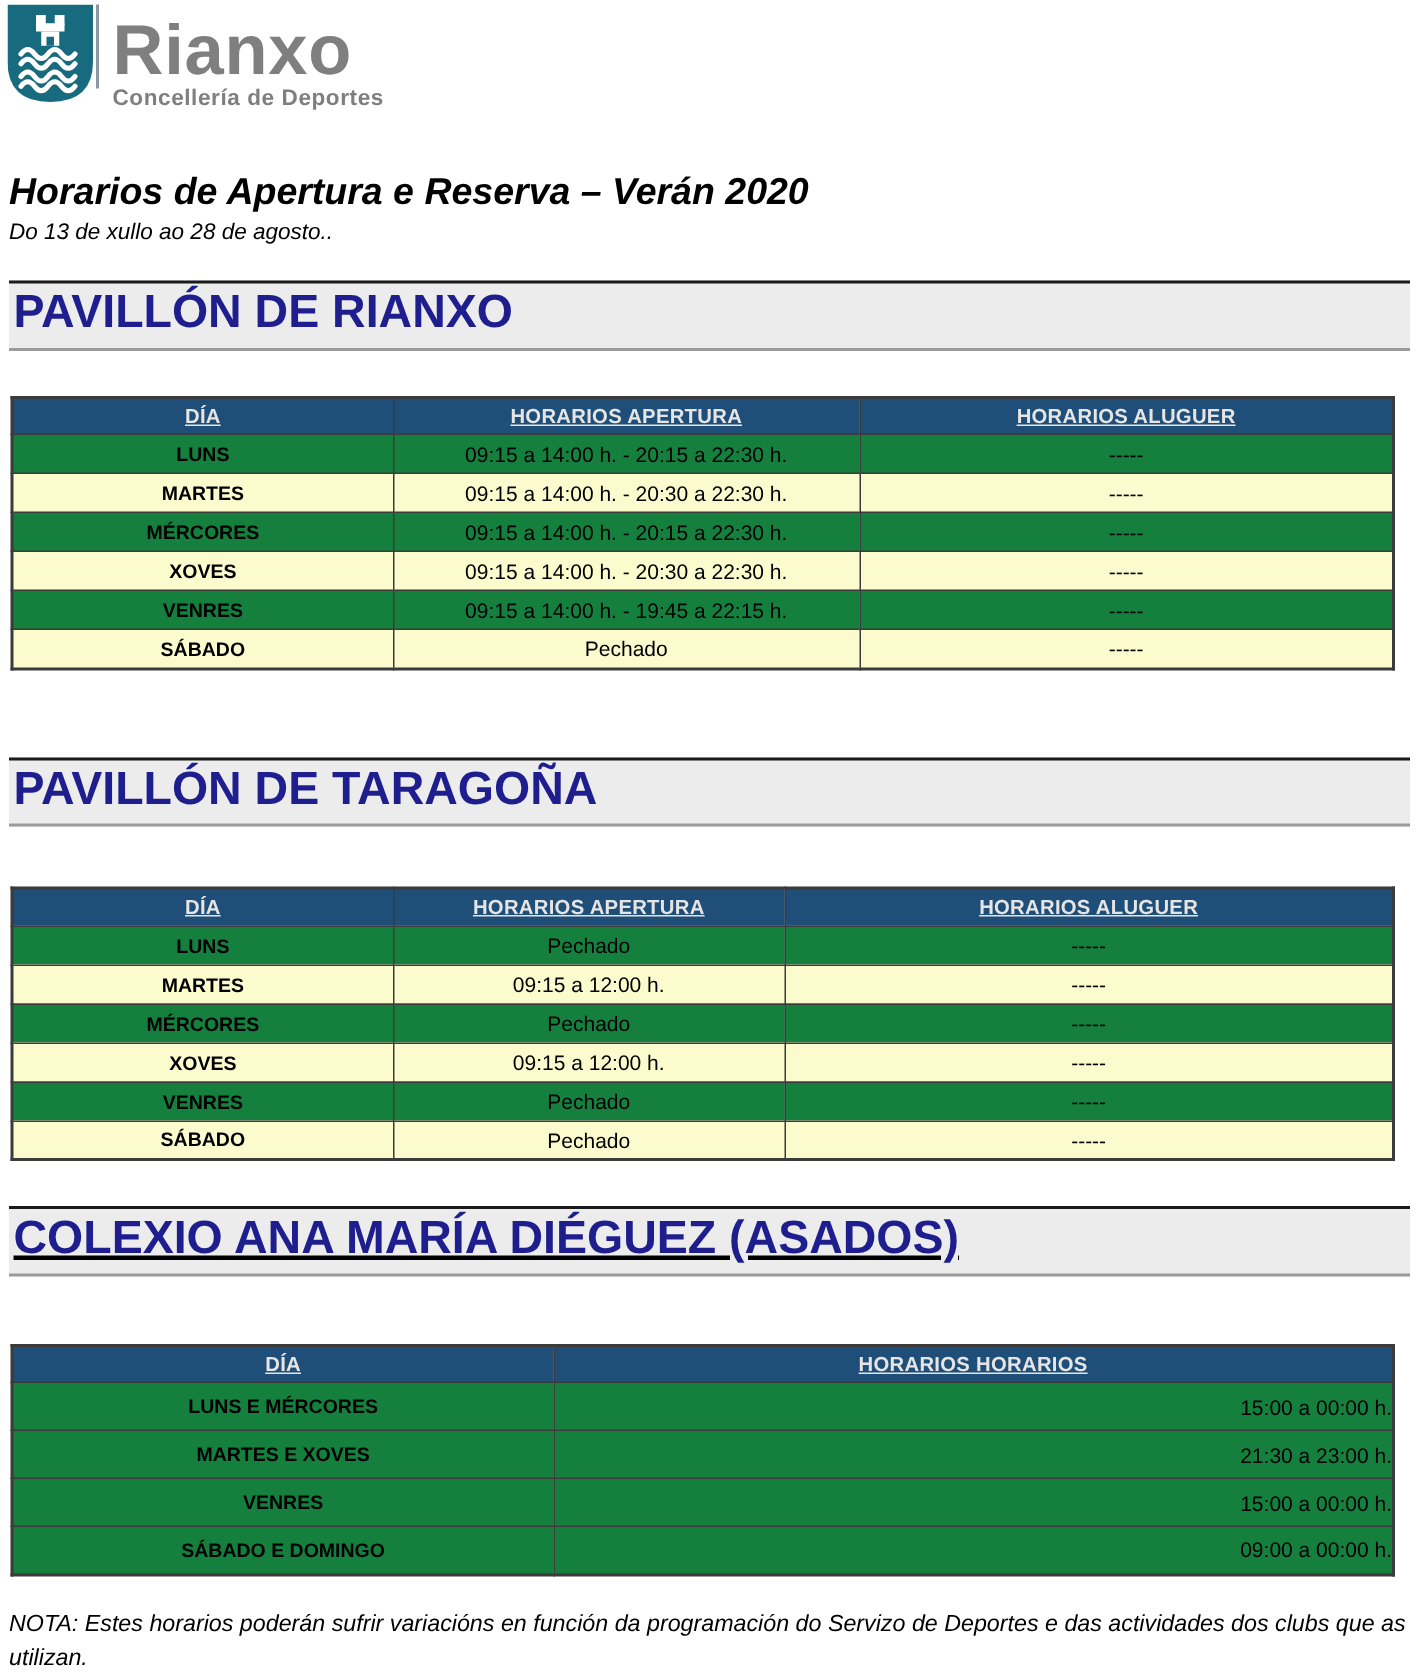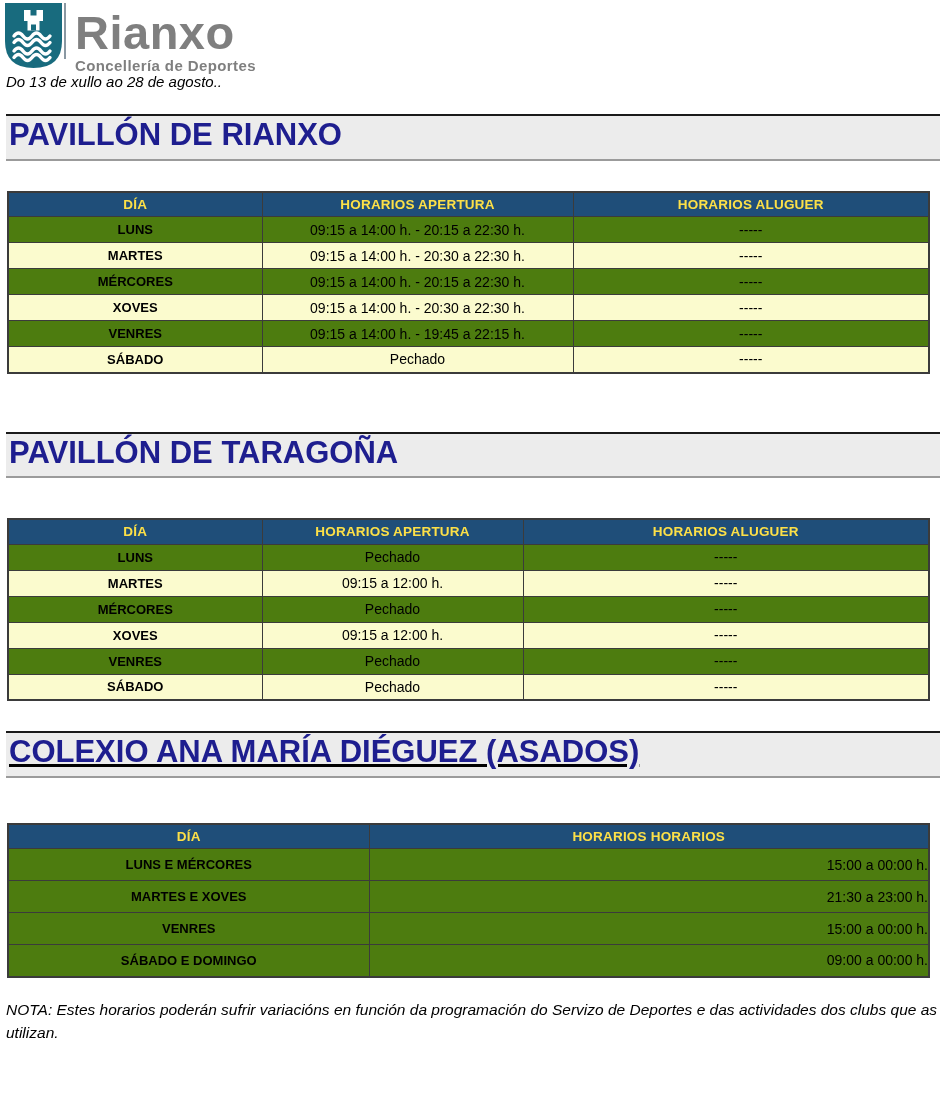--- a/index.html
+++ b/index.html
@@ -44,24 +44,24 @@
   
   table.t {
     border-collapse: collapse;
     margin-left: 7px;
     width: 921px;
     table-layout: fixed;
     border: 2px solid #3b3b3b;
   }
   .t th, .t td { border: 1px solid #3b3b3b; padding: 0; text-align: center; }
   .t thead th {
-    background: #1f4e79; color: #fde047;
-    font-size: 13.5px; font-weight: bold; height: 25px; letter-spacing: 0.2px;
-  }
-  .t tbody td { font-size: 14px; height: 26px; background: #4d7c0f; }
+    background: #1f4e79; color: #e5e5e5;
+    font-size: 13.5px; font-weight: bold; height: 25px; letter-spacing: 0.2px; text-decoration: underline;
+  }
+  .t tbody td { font-size: 14px; height: 26px; background: #15803d; }
   .t td.day { font-weight: bold; font-size: 13px; }
   .t tr.alt td { background: #fbfbce; }
   .t1 { margin-top: 30px; }
   .t2 { margin-top: 40px; }
   .t3 { margin-top: 45px; }
   .t1 col.c1 { width: 254px; } .t1 col.c2 { width: 311px; } .t1 col.c3 { width: 356px; }
   .t2 col.c1 { width: 254px; } .t2 col.c2 { width: 261px; } .t2 col.c3 { width: 406px; }
   .t3 col.c1 { width: 361px; } .t3 col.c2 { width: 560px; }
   .t3 tbody td { height: 32px; }
   .t3 td.time { text-align: right; padding-left: 57px; }
@@ -94,20 +94,21 @@
         <path d="M9 54.5 q4.5 -6 9 0 t9 0 t9 0 t9 0"></path>
       </g>
     </svg>
     <div class="logo-divider"></div>
     <div class="brand-block">
       <div class="brand-name">Rianxo</div>
       <div class="brand-sub">Concellería de Deportes</div>
     </div>
   </header>
 
+  <h1 class="doc-title">Horarios de Apertura e Reserva – Verán 2020</h1>
   <p class="doc-subtitle">Do 13 de xullo ao 28 de agosto..</p>
 
   <div class="section-bar bar-1">
     <h2>PAVILLÓN DE RIANXO</h2>
   </div>
 
   <table class="t t1">
     <colgroup>
         <col class="c1">
         <col class="c2">

